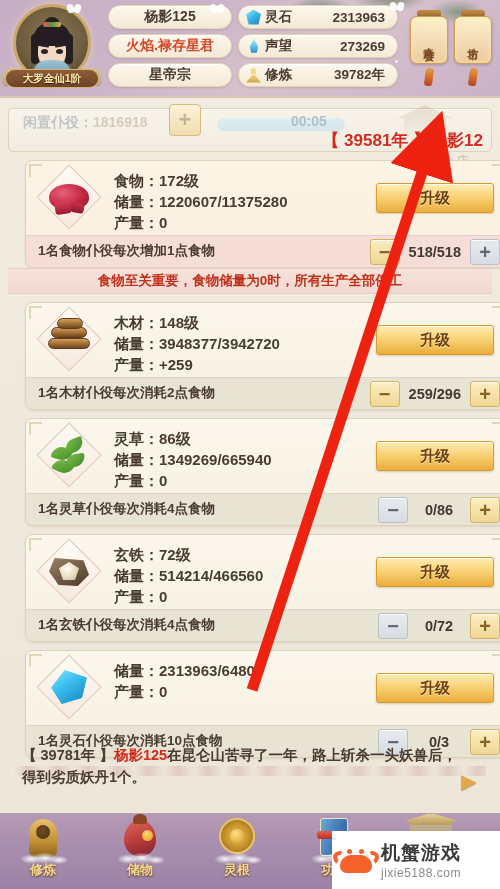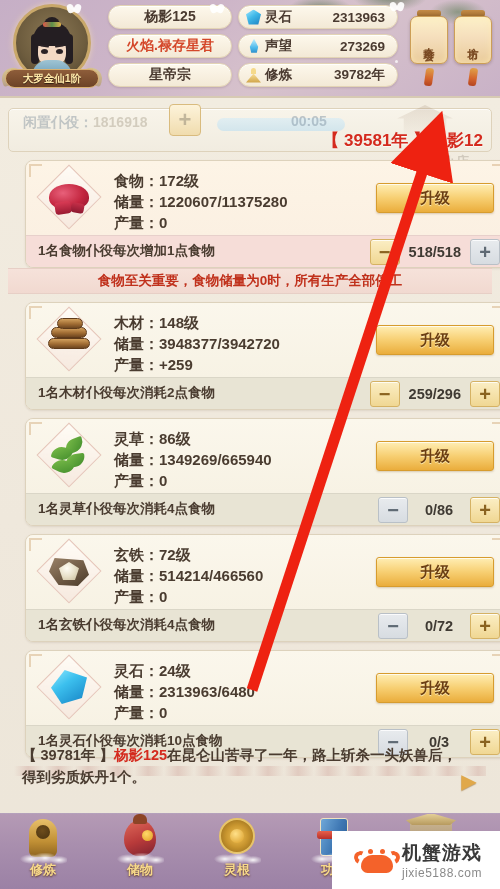--- a/index.html
+++ b/index.html
@@ -356,21 +356,21 @@
     background: linear-gradient(180deg,#e8604a,#b8302a); border-radius:3px;}
   .a-bldg { position:absolute; left:5px; top:3px; width:42px; height:36px;
     background: linear-gradient(180deg,#cbb694 0%, #9d8462 100%); border-radius:2px;}
   .a-bldg:before{ content:''; position:absolute; left:-4px; top:-7px; width:50px; height:12px;
     background: linear-gradient(180deg,#e8d49c,#b79a5e);
     clip-path: polygon(12% 100%, 0% 60%, 50% 0%, 100% 60%, 88% 100%);}
   .a-bldg:after{ content:''; position:absolute; left:8px; top:12px; width:26px; height:24px;
     background: linear-gradient(180deg,#6fa890,#3d7a62); border-radius:2px;}
 
   #watermark { position:absolute; right:0; bottom:0; width:168px; height:58px;
-    background:#fff; display:flex; align-items:center; padding-left:24px; }
+    background:#fff; display:flex; align-items:center; padding-left:3px; }
   #wm-crab { position:relative; width:42px; height:30px; flex:0 0 42px;}
   #wm-crab .shell { position:absolute; left:5px; bottom:2px; width:32px; height:18px;
     background:#f4622a; border-radius:14px 14px 8px 8px;}
   #wm-crab .claw { position:absolute; bottom:11px; width:13px; height:13px;
     border:4px solid #f4622a; border-radius:50%; border-right-color:transparent; border-bottom-color:transparent;}
   #wm-crab .claw.l { left:-2px; transform:rotate(-20deg);}
   #wm-crab .claw.r { right:-2px; transform:rotate(110deg);}
   #wm-crab .eye2 { position:absolute; top:4px; width:5px; height:5px; background:#f4622a; border-radius:50%;}
   #wm-crab .eye2.l{left:12px;} #wm-crab .eye2.r{left:24px;}
   #wm-text { margin-left:4px; }
@@ -595,21 +595,20 @@
     <div class="top">
       <div class="corner tl"></div>
       <div class="corner tr"></div>
       <div class="ic-frame">
         <div class="diamond"></div>
           <div class="ic-art">
             <div class="stone"></div>
           </div>
       </div>
       <div class="r-lines">
-        <div class="r-line">灵石：24级</div>
         <div class="r-line">储量：2313963/6480</div>
         <div class="r-line">产量：0</div>
       </div>
       <div class="upgrade-btn">升级</div>
     </div>
     <div class="bot">
       <div class="bot-desc">1名灵石仆役每次消耗10点食物</div>
       <div class="qty-wrap">
         <div class="qbtn grey">−</div>
         <div class="qval">0/3</div>

